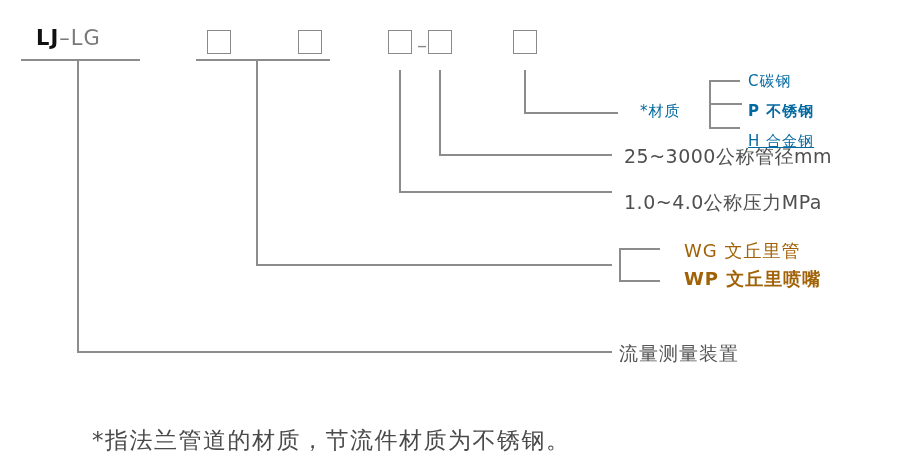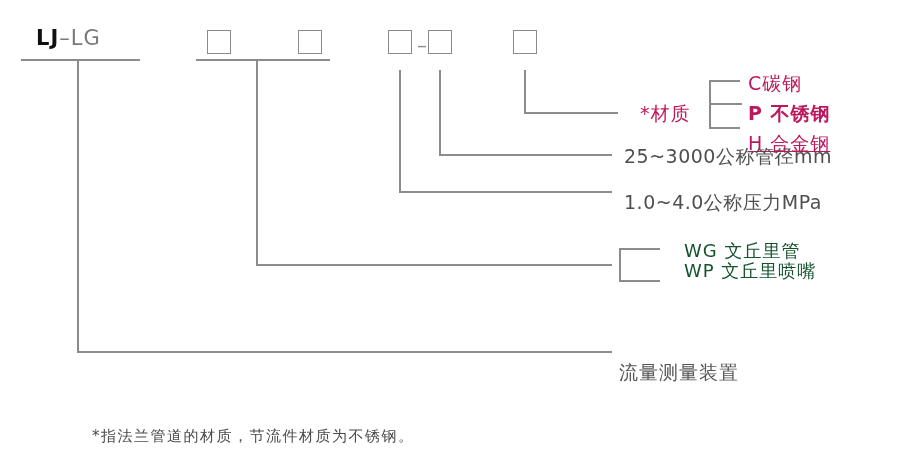--- a/index.html
+++ b/index.html
@@ -55,36 +55,36 @@
     color: #8a8a8a;
     font-size: 20px;
     line-height: 1;
   }
   .label-cn {
     font-size: 19px;
     color: #555555;
     letter-spacing: 1px;
   }
   .label-mat {
-    font-size: 19px;
-    color: #be185d;
+    font-size: 15px;
+    color: #0369a1;
     letter-spacing: 1px;
   }
   .label-spec {
     font-size: 19px;
     color: #4f4f4f;
     letter-spacing: 0.5px;
   }
   .label-type {
     font-size: 18px;
-    color: #14532d;
+    color: #a16207;
     letter-spacing: 1px;
   }
   .footnote {
-    font-size: 15px;
+    font-size: 23px;
     color: #4a4a4a;
     letter-spacing: 1.5px;
   }
 </style>
 </head>
 <body>
 
 <div id="stage">
 
   <svg id="svg-lines" viewBox="0 0 900 469" xmlns="http://www.w3.org/2000/svg">
@@ -126,19 +126,19 @@
 
   <div class="txt label-mat" style="left:748px; top:74px;">C碳钢</div>
   <div class="txt label-mat" style="left:748px; top:104px;font-weight:bold;">P 不锈钢</div>
   <div class="txt label-mat" style="left:748px; top:134px;text-decoration:underline;">H 合金钢</div>
 
   <div class="txt label-spec" style="left:624px; top:147px;text-align:center;">25~3000公称管径mm</div>
 
   <div class="txt label-spec" style="left:624px; top:193px;">1.0~4.0公称压力MPa</div>
 
   <div class="txt label-type" style="left:684px; top:242px;">WG 文丘里管</div>
-  <div class="txt label-type" style="left:684px; top:262px;">WP 文丘里喷嘴</div>
+  <div class="txt label-type" style="left:684px; top:270px;font-weight:bold;">WP 文丘里喷嘴</div>
 
-  <div class="txt label-cn" style="left:619px; top:344px;margin-top:19px;">流量测量装置</div>
+  <div class="txt label-cn" style="left:619px; top:344px;">流量测量装置</div>
 
   <div class="txt footnote" style="left:92px; top:429px;">*指法兰管道的材质，节流件材质为不锈钢。</div>
 
 </div>
 
 </body></html>

